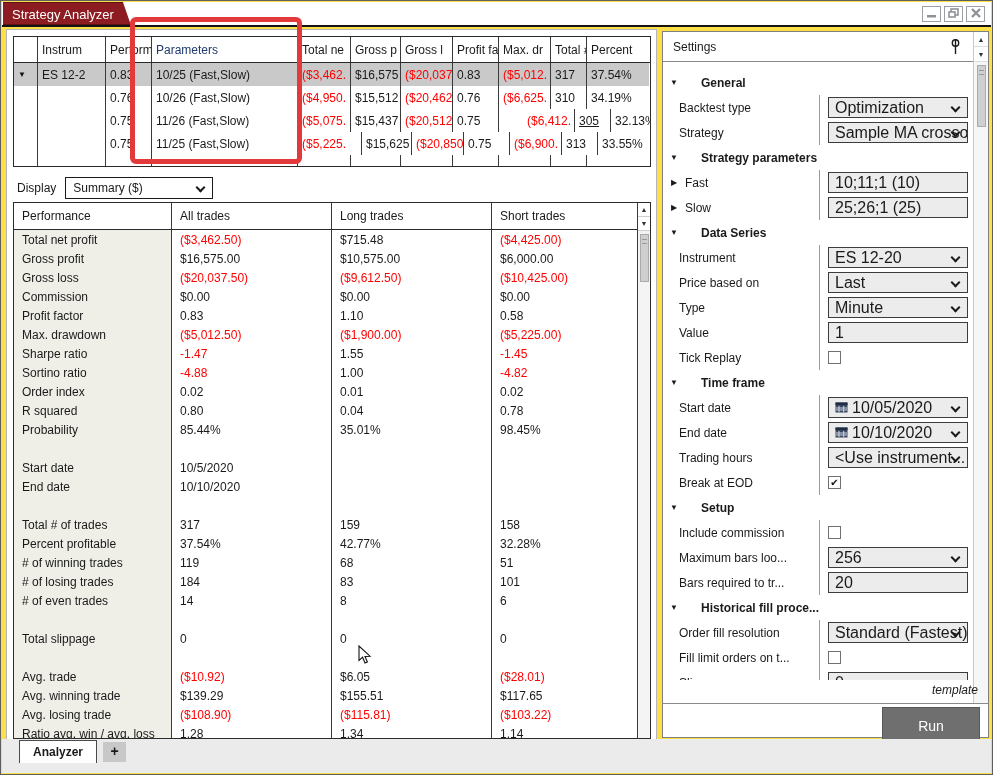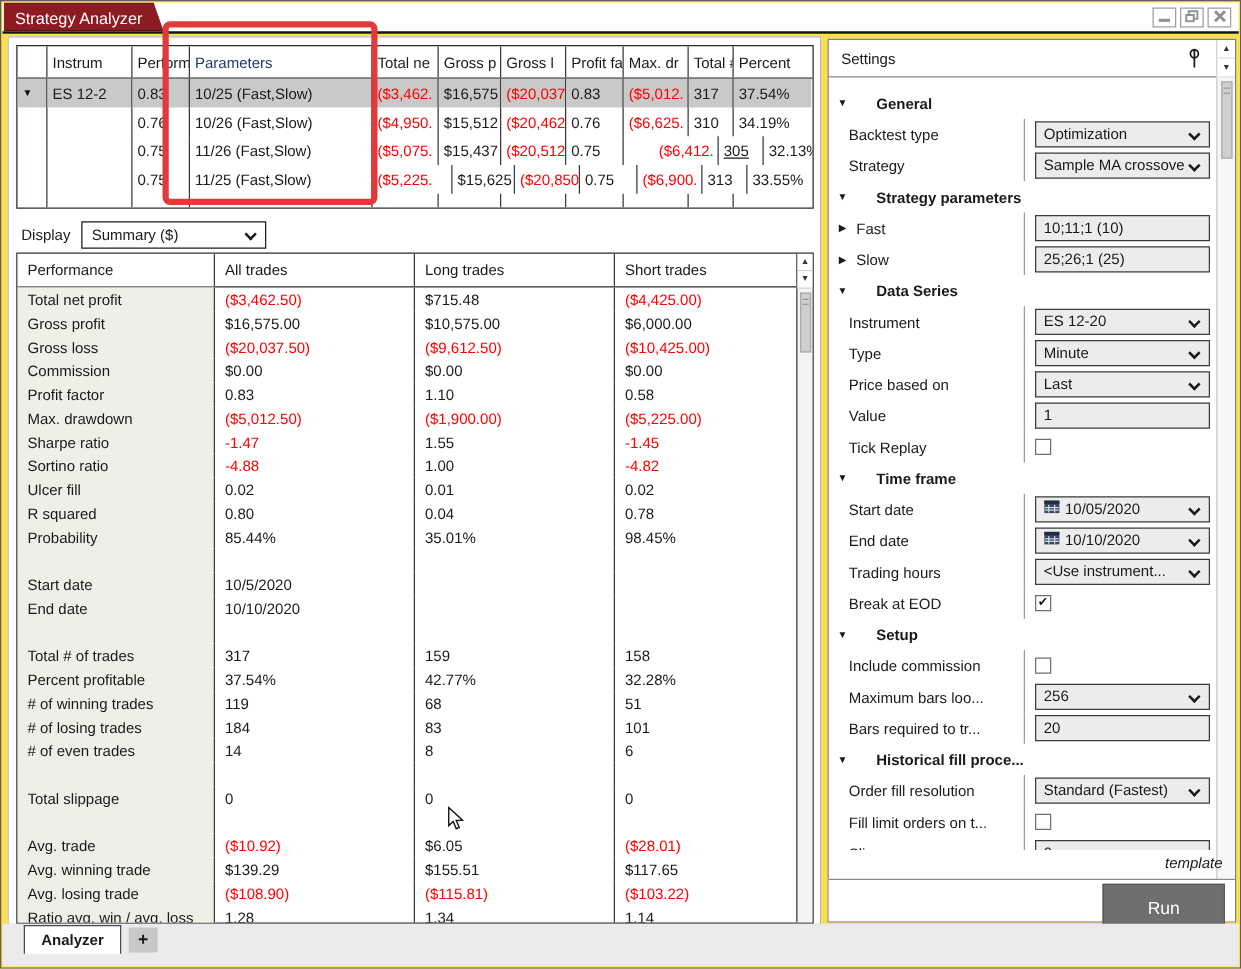--- a/index.html
+++ b/index.html
@@ -64,21 +64,21 @@
   .sp-scroll .vs-btn { height:15px; border-bottom:1px solid #ddd; }
   .sp-content { position:absolute; left:0; top:31px; width:312px; height:617px; overflow:hidden; padding-top:7px; }
   .s-row { height:25px; display:flex; align-items:center; position:relative; }
   .s-section { font-weight:bold; }
   .s-section .tri { width:22px; text-align:center; font-size:8px; }
   .s-row .tri { width:22px; text-align:center; font-size:8px; flex-shrink:0; }
   .s-label { white-space:nowrap; overflow:hidden; flex:1; }
   .s-row .s-label { padding-left:16px; }
   .s-row.has-exp .s-label { padding-left:0; }
   .s-ctrl { position:absolute; left:156px; top:0; bottom:0; right:0; border-left:1px solid #9a9a9a; display:flex; align-items:center; padding-left:8px; }
-  .ctl-box { position:relative; width:140px; height:21px; background:#ececec; border:1px solid #3c3c3c; line-height:19px; padding-left:6px; white-space:nowrap; overflow:hidden; font-size:12px; display:flex; align-items:flex-end; gap:4px; }
+  .ctl-box { position:relative; width:140px; height:21px; background:#ececec; border:1px solid #3c3c3c; line-height:19px; padding-left:6px; white-space:nowrap; overflow:hidden; font-size:16px; display:flex; align-items:flex-end; gap:4px; }
   .ctl-box .chev { top:6px; }
   .checkbox { width:13px; height:13px; border:1px solid #707070; background:#fff; font-size:10px; line-height:11px; text-align:center; color:#111; }
   .sp-template { position:absolute; right:10px; bottom:40px; font-style:italic; font-size:12px; }
   .sp-runbar { position:absolute; left:0; right:0; bottom:0; height:34px; border-top:1px solid #8a8a8a; background:#fff; }
   .run-btn { position:absolute; right:8px; top:3px; width:98px; height:38px; background:#6f6f6f; border:1px solid #585858; color:#fff; font-size:14px; display:flex; align-items:center; justify-content:center; }
 
   
   .tabbar { position:absolute; left:1px; right:1px; bottom:1px; height:34px; background:#ebebeb; }
   .tab { position:absolute; left:17px; top:1px; height:23px; background:#fff; border:1px solid #4a4a4a; border-bottom:none; font-weight:bold; padding:0 13px; line-height:22px; }
   .tab-add { position:absolute; left:101px; top:3px; width:23px; height:20px; background:#c8c8c8; font-weight:bold; font-size:14px; text-align:center; line-height:19px; }
@@ -254,21 +254,21 @@
             <div class="pt-cell c2">1.55</div>
             <div class="pt-cell c3 neg">-1.45</div>
           </div>
           <div class="pt-row">
             <div class="pt-cell c0">Sortino ratio</div>
             <div class="pt-cell c1 neg">-4.88</div>
             <div class="pt-cell c2">1.00</div>
             <div class="pt-cell c3 neg">-4.82</div>
           </div>
           <div class="pt-row">
-            <div class="pt-cell c0">Ulcer fill</div>
+            <div class="pt-cell c0">Order index</div>
             <div class="pt-cell c1">0.02</div>
             <div class="pt-cell c2">0.01</div>
             <div class="pt-cell c3">0.02</div>
           </div>
           <div class="pt-row">
             <div class="pt-cell c0">R squared</div>
             <div class="pt-cell c1">0.80</div>
             <div class="pt-cell c2">0.04</div>
             <div class="pt-cell c3">0.78</div>
           </div>
@@ -447,33 +447,33 @@
         <div class="s-row">
           <span class="s-label">Instrument</span>
           <div class="s-ctrl">
             <div class="ctl-box">
               <span>ES 12-20</span>
               <span class="chev"></span>
             </div>
           </div>
         </div>
         <div class="s-row">
+          <span class="s-label">Price based on</span>
+          <div class="s-ctrl">
+            <div class="ctl-box">
+              <span>Last</span>
+              <span class="chev"></span>
+            </div>
+          </div>
+        </div>
+        <div class="s-row">
           <span class="s-label">Type</span>
           <div class="s-ctrl">
             <div class="ctl-box">
               <span>Minute</span>
-              <span class="chev"></span>
-            </div>
-          </div>
-        </div>
-        <div class="s-row">
-          <span class="s-label">Price based on</span>
-          <div class="s-ctrl">
-            <div class="ctl-box">
-              <span>Last</span>
               <span class="chev"></span>
             </div>
           </div>
         </div>
         <div class="s-row">
           <span class="s-label">Value</span>
           <div class="s-ctrl">
             <div class="ctl-box">
               <span>1</span>
             </div>

